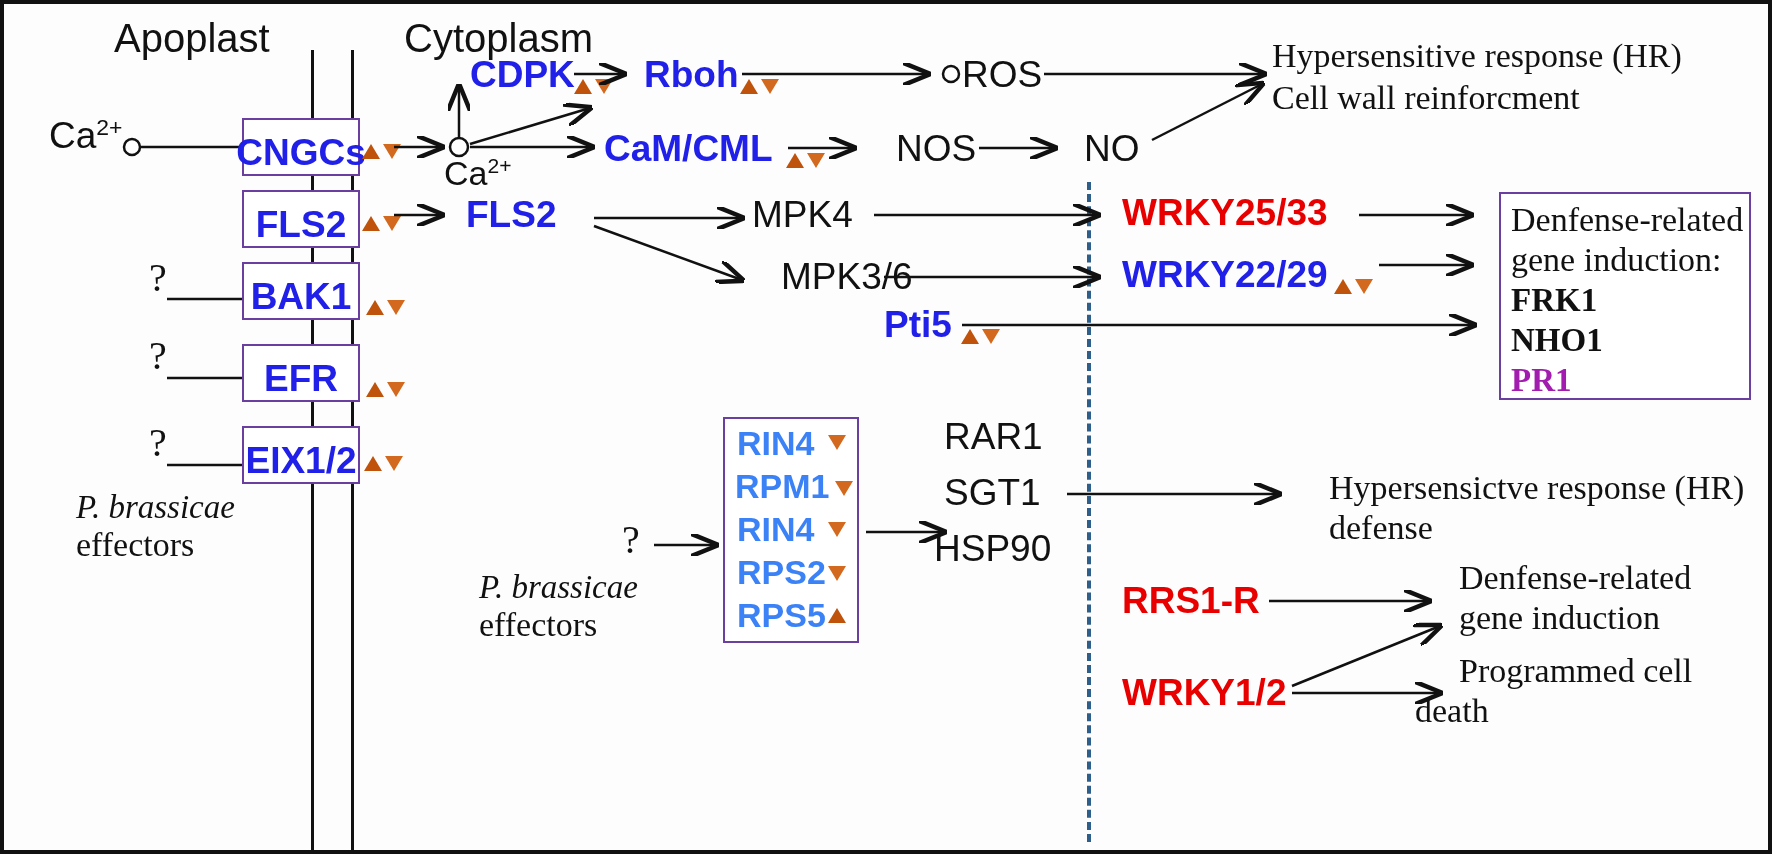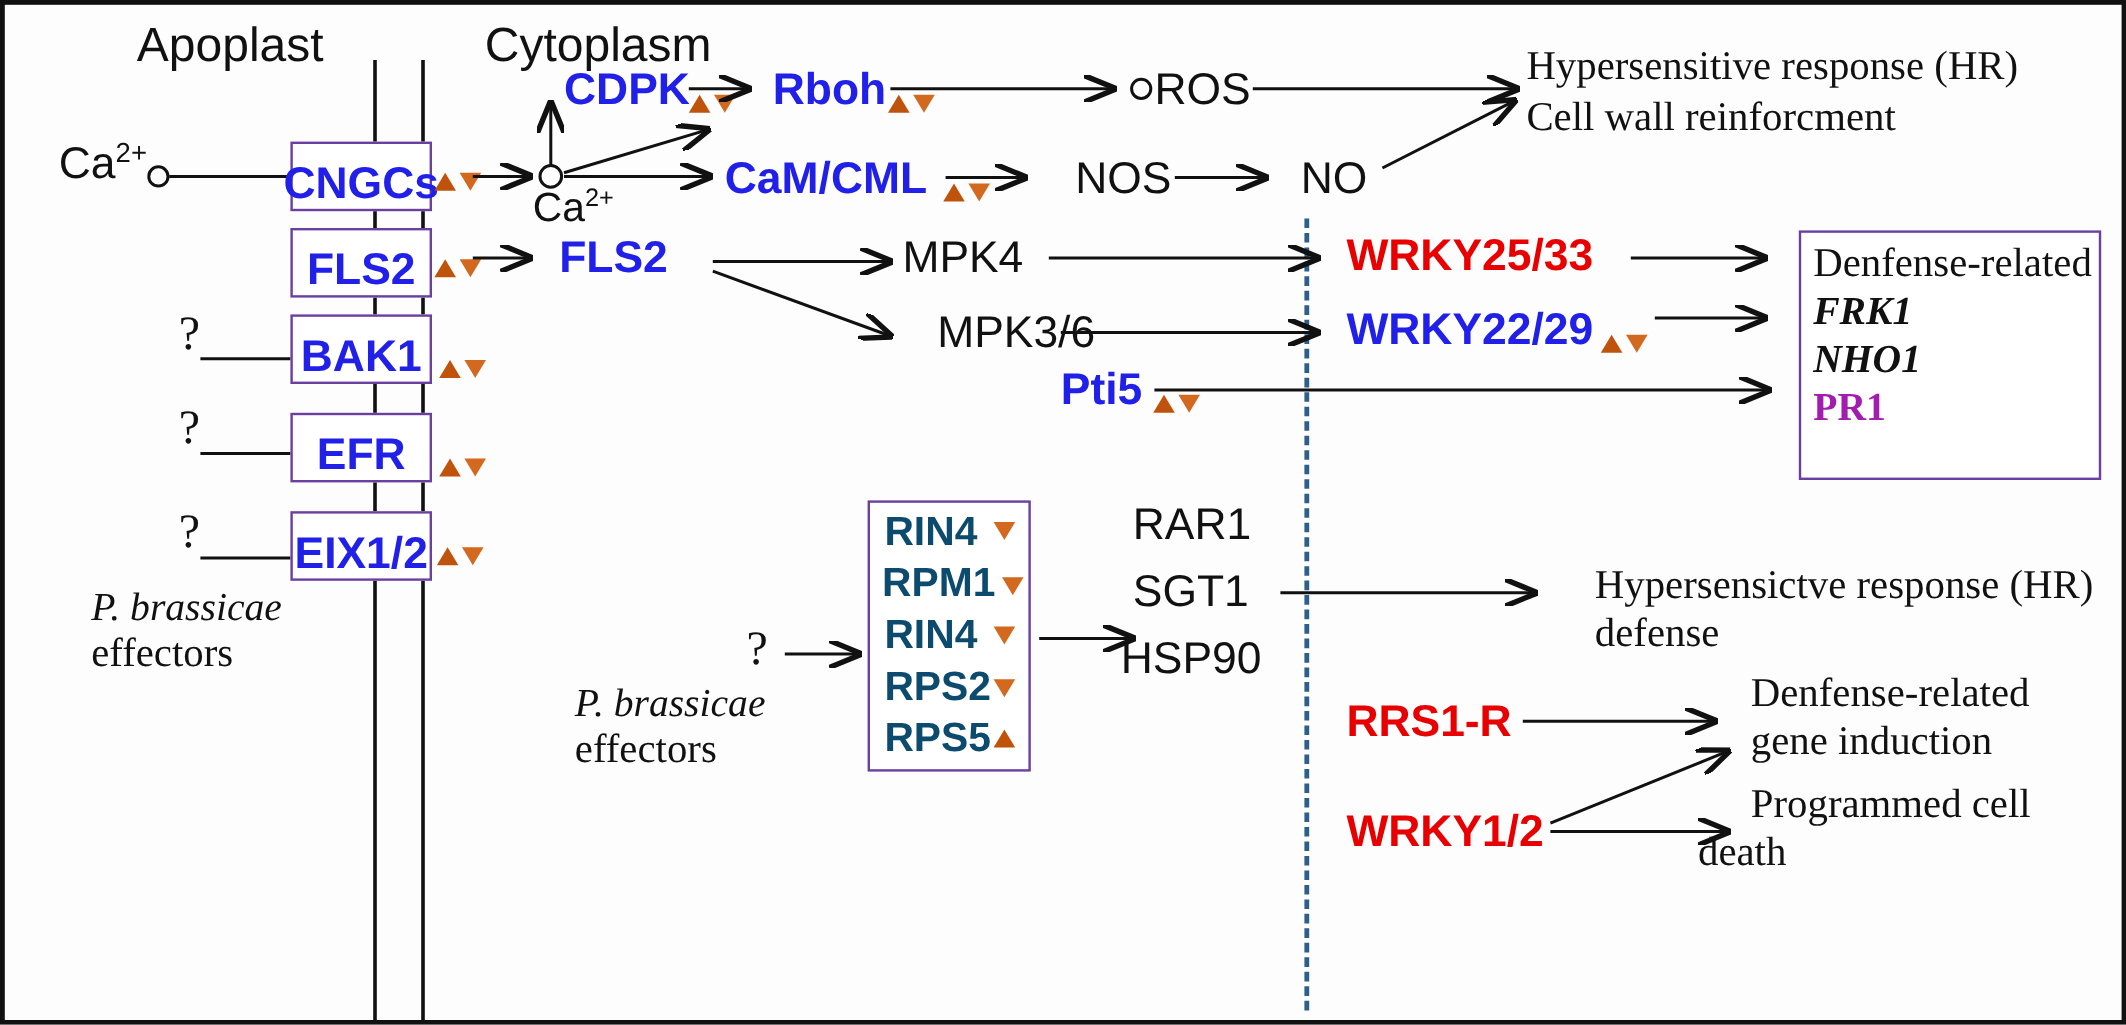--- a/index.html
+++ b/index.html
@@ -18,37 +18,37 @@
   .hdr{
     font-family:"Liberation Sans",sans-serif;
     font-size:40px;color:#111;font-weight:400;white-space:nowrap;
   }
   .blue{
     font-family:"Liberation Sans",sans-serif;
     color:#2020e8;font-weight:bold;font-size:37px;white-space:nowrap;
   }
   .blue-sm{
     font-family:"Liberation Sans",sans-serif;
-    color:#0c4a6e;font-weight:bold;font-size:34px;white-space:nowrap;
+    color:#3b82f6;font-weight:bold;font-size:34px;white-space:nowrap;
   }
   .red{
     font-family:"Liberation Sans",sans-serif;
     color:#e80000;font-weight:bold;font-size:37px;white-space:nowrap;
   }
   .black{
     font-family:"Liberation Sans",sans-serif;
     color:#111;font-weight:400;font-size:37px;white-space:nowrap;
   }
   .serif{
     font-family:"Liberation Serif",serif;
     color:#111;font-size:34px;white-space:nowrap;
   }
   .serif-b{
     font-family:"Liberation Serif",serif;
-    color:#111;font-size:33px;font-weight:bold;white-space:nowrap;font-style:italic;
+    color:#111;font-size:33px;font-weight:bold;white-space:nowrap;
   }
   .serif-b-red{
     font-family:"Liberation Serif",serif;
     color:#a21caf;font-size:33px;font-weight:bold;white-space:nowrap;
   }
   .ital{
     font-family:"Liberation Serif",serif;
     color:#111;font-size:33px;font-style:italic;white-space:nowrap;
   }
   .qm{
@@ -351,20 +351,21 @@
     <defs>
         <marker id="ah15" markerWidth="11" markerHeight="9" refX="10" refY="4.5" orient="auto">
       <path d="M0,0 L11,4.5 L0,9" fill="none" stroke="#111" stroke-width="1.8"></path>
         </marker>
       </defs>
     <line x1="0" y1="13" x2="92" y2="13" stroke="#111" stroke-width="2.5" marker-end="url(#ah15)"></line>
   </svg>
 
   <div class="abs defbox" style="left:1495px;top:188px;width:252px;height:208px;">
     <div class="serif" style="line-height:40px;">Denfense-related</div>
+    <div class="serif" style="line-height:40px;">gene induction:</div>
     <div class="serif-b" style="line-height:40px;">FRK1</div>
     <div class="serif-b" style="line-height:40px;">NHO1</div>
     <div class="serif-b-red" style="line-height:40px;">PR1</div>
   </div>
 
   <div class="abs qm" style="left:618px;top:512px;">?</div>
   <svg class="abs" style="left:650px;top:528px;width:90px;height:26px;">
     <defs>
         <marker id="ah16" markerWidth="11" markerHeight="9" refX="10" refY="4.5" orient="auto">
       <path d="M0,0 L11,4.5 L0,9" fill="none" stroke="#111" stroke-width="1.8"></path>

